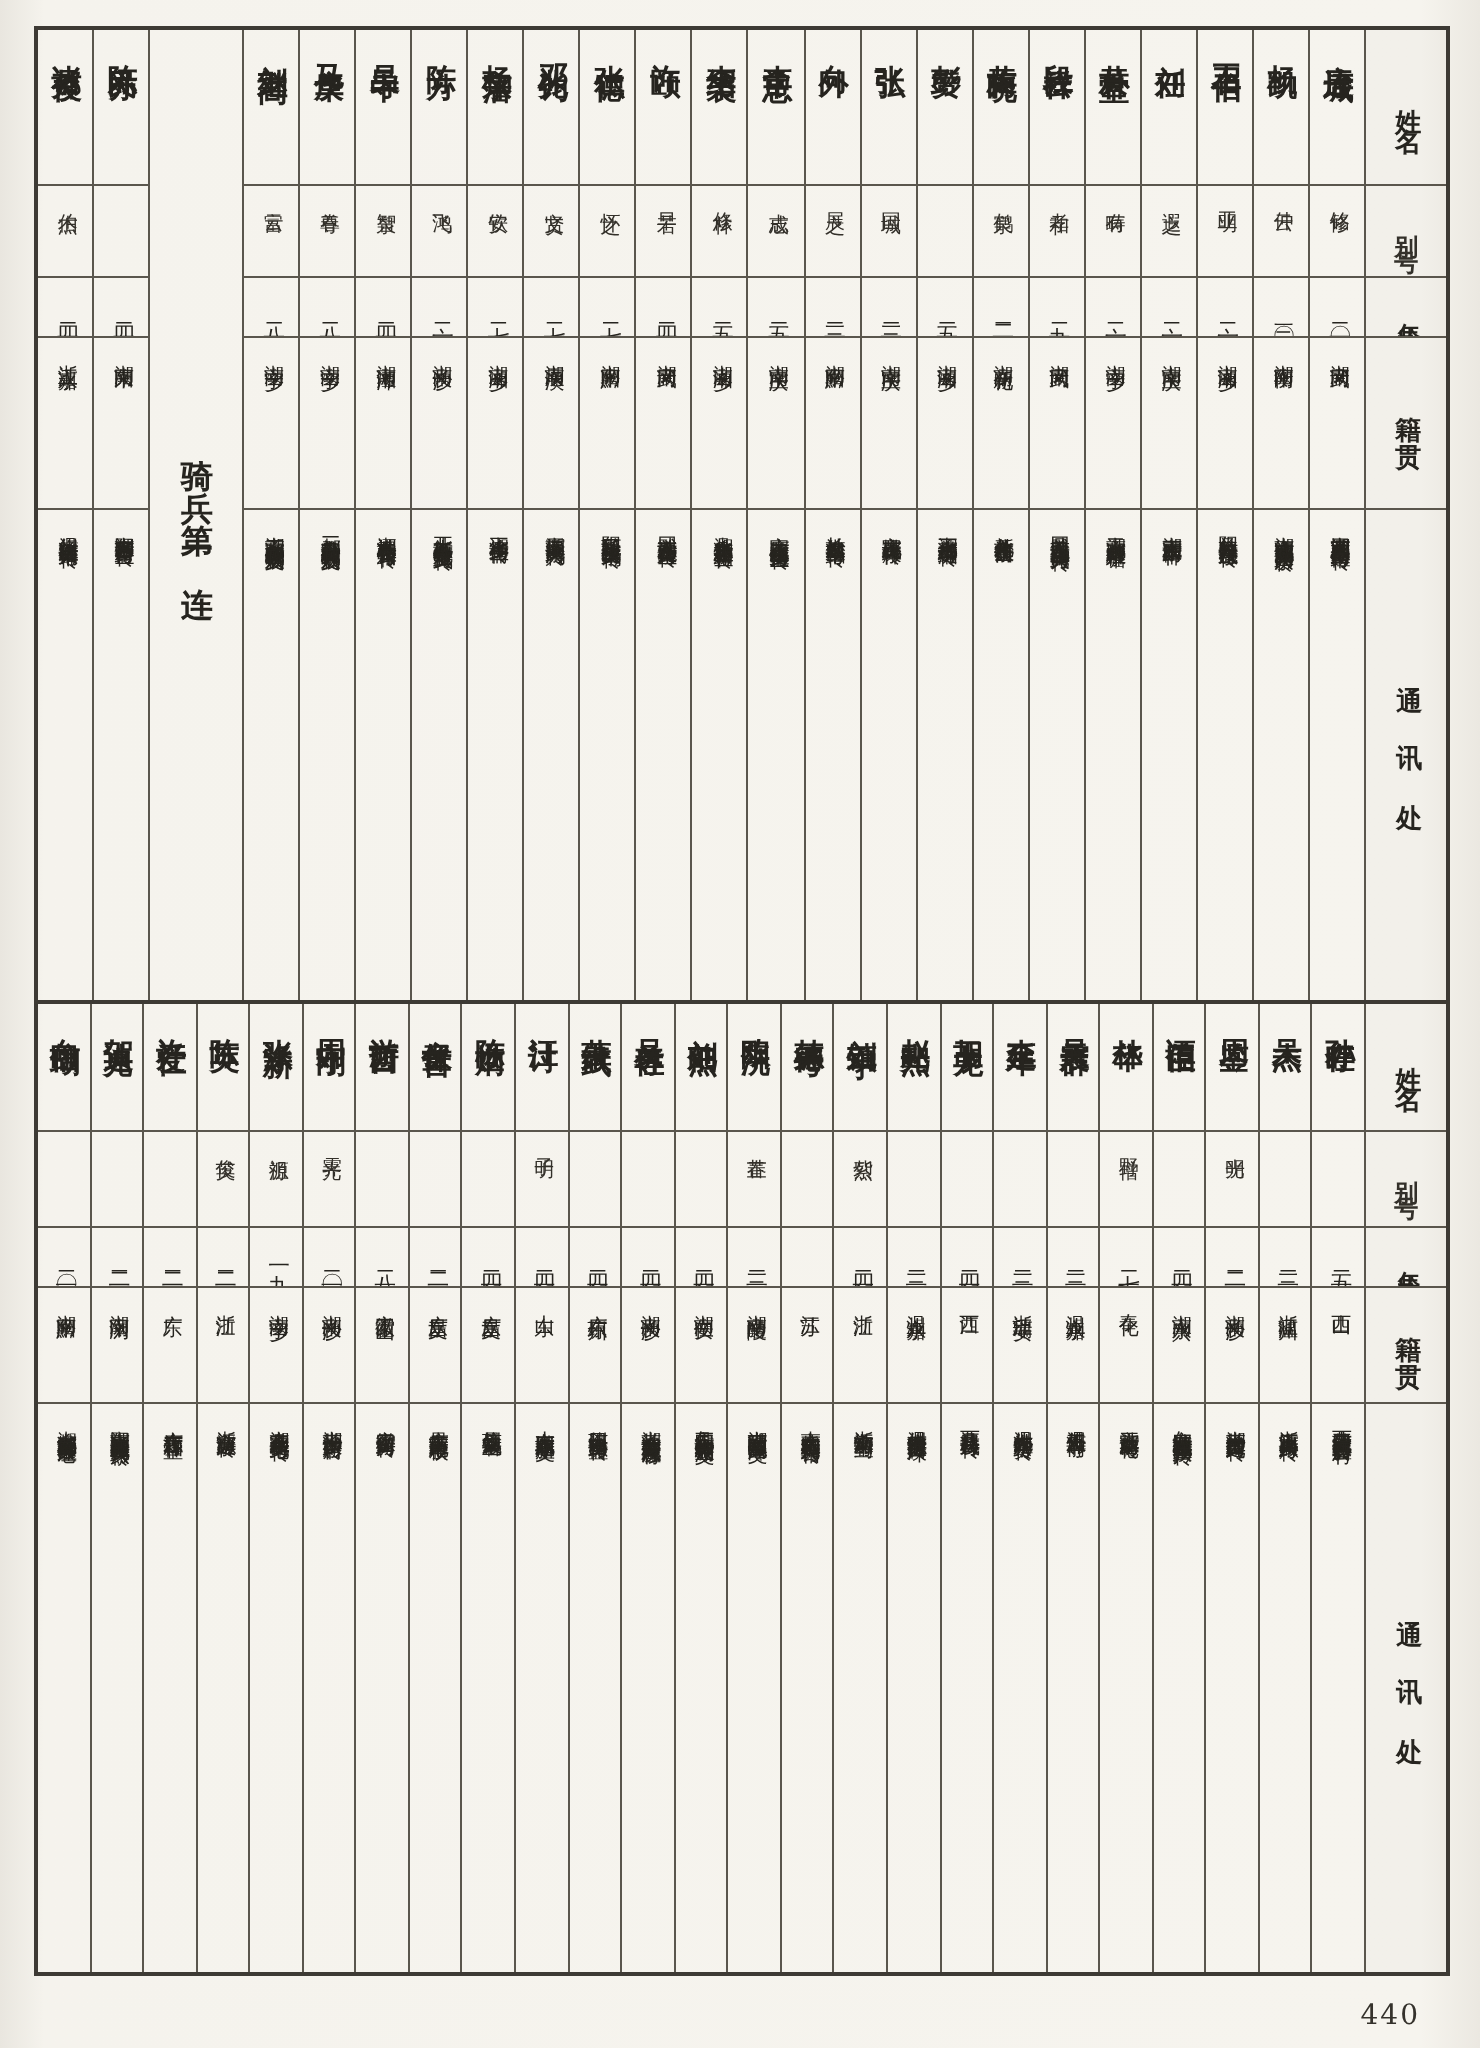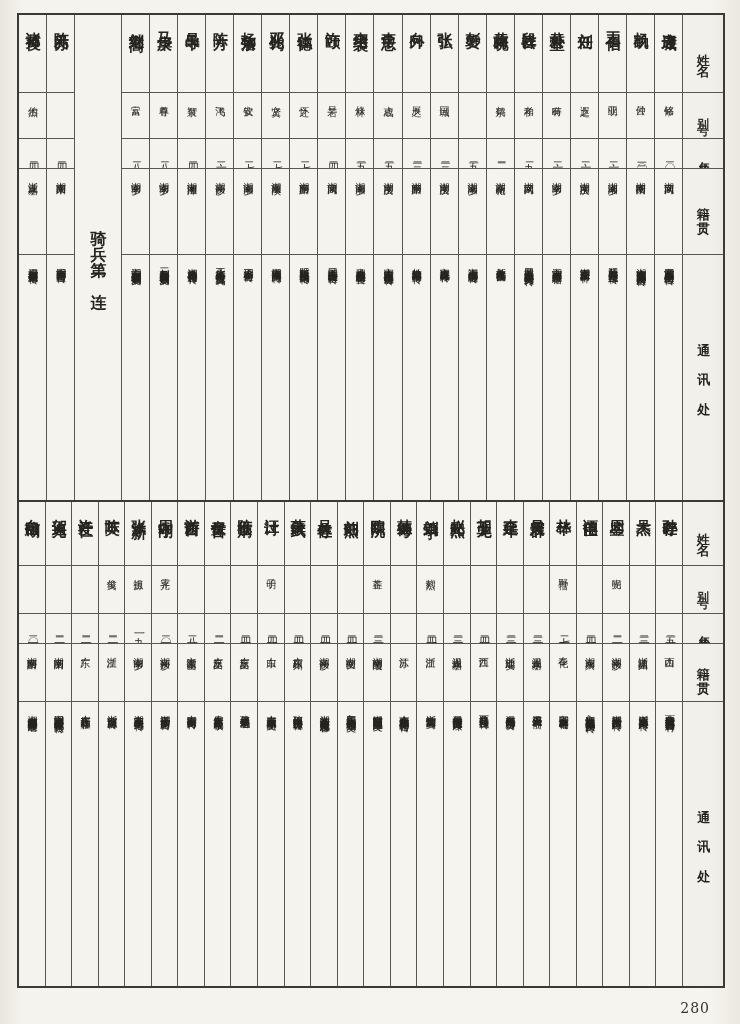--- a/index.html
+++ b/index.html
@@ -930,14 +930,14 @@
           </div>
           <div class="cell c-native">
             <span>湖南黔阳</span>
           </div>
           <div class="cell c-addr">
             <span>湘乡七都城江桥邮局转双江口老屋</span>
           </div>
         </div>
       </section>
   </div>
-  <div class="page-number">280</div>
+  <div class="page-number">440</div>
 </div>
 
 </body></html>

